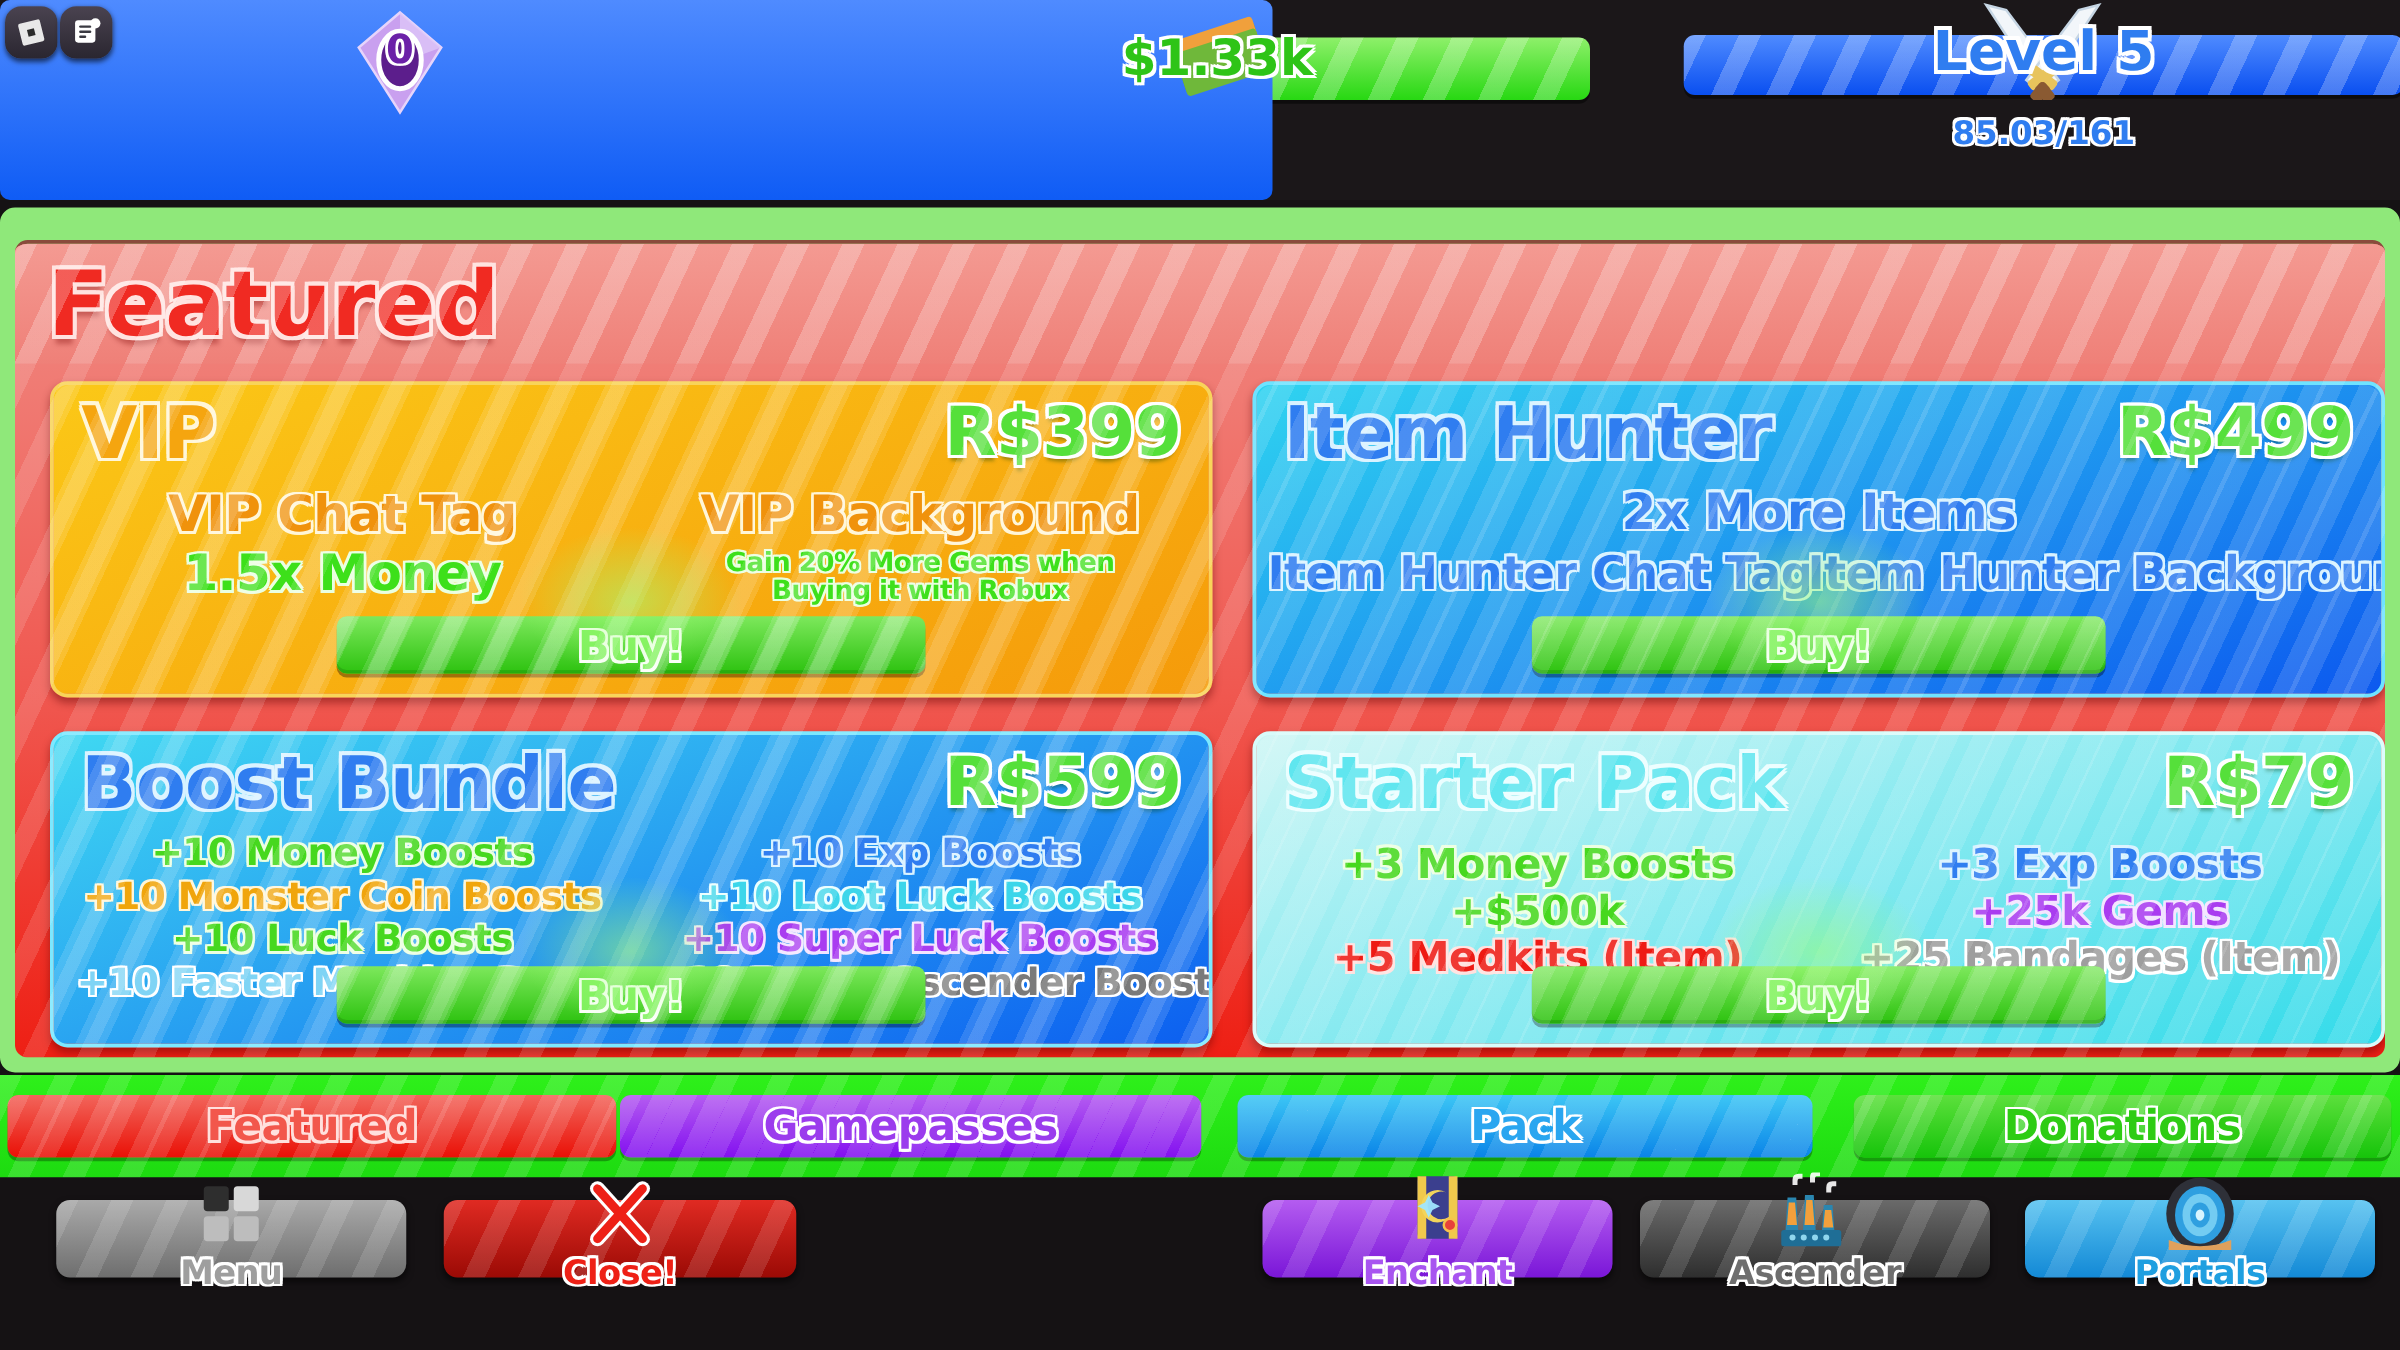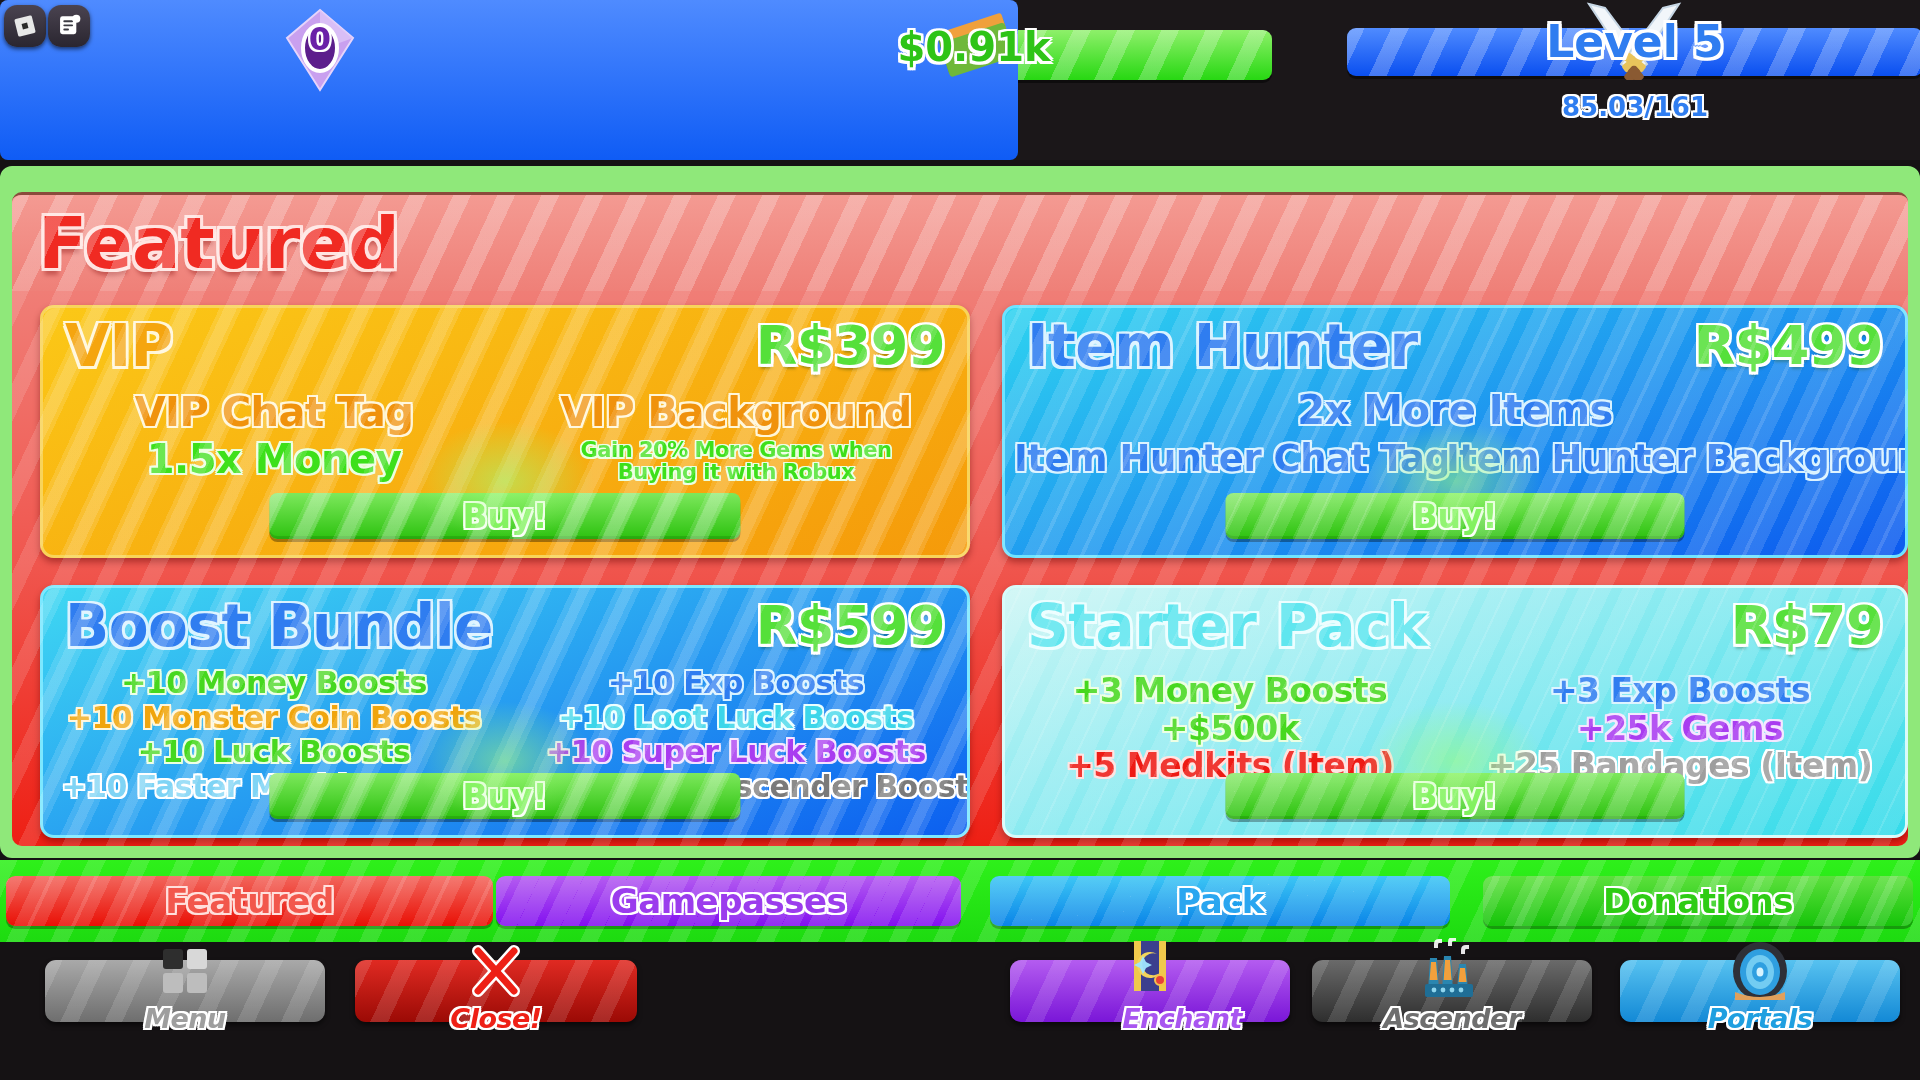--- a/index.html
+++ b/index.html
@@ -175,21 +175,21 @@
   #tab-items     { left:990px;  width:460px; background:linear-gradient(#3cc6f5,#0a84e8); }
   #tab-donations { left:1483px; width:430px; background:linear-gradient(#5ce03c,#16c40a); }
 
   #tab-featured  span{ color:#f2574c; text-shadow:-2px -2px 0 #ffe0dd,2px -2px 0 #ffe0dd,-2px 2px 0 #ffe0dd,2px 2px 0 #ffe0dd,0 -2px 0 #ffe0dd,0 2px 0 #ffe0dd,-2px 0 0 #ffe0dd,2px 0 0 #ffe0dd; }
   #tab-gamepasses span{ color:#9b3ced; text-shadow:-2px -2px 0 #fff,2px -2px 0 #fff,-2px 2px 0 #fff,2px 2px 0 #fff,0 -2px 0 #fff,0 2px 0 #fff,-2px 0 0 #fff,2px 0 0 #fff; }
   #tab-items     span{ color:#2aa6f0; text-shadow:-2px -2px 0 #fff,2px -2px 0 #fff,-2px 2px 0 #fff,2px 2px 0 #fff,0 -2px 0 #fff,0 2px 0 #fff,-2px 0 0 #fff,2px 0 0 #fff; }
   #tab-donations span{ color:#2ecc14; text-shadow:-2px -2px 0 #fff,2px -2px 0 #fff,-2px 2px 0 #fff,2px 2px 0 #fff,0 -2px 0 #fff,0 2px 0 #fff,-2px 0 0 #fff,2px 0 0 #fff; }
 
   
   #bottombar{ position:absolute; left:0; top:942px; width:1920px; height:106px;
-              background:#151214;font-style:italic; }
+              background:#151214; }
   .hotbar-btn{
     position:absolute; top:18px; height:62px; border-radius:11px;
     box-shadow:0 3px 5px rgba(0,0,0,.55);
     overflow:visible;
   }
   .hotbar-btn .bg{ position:absolute; inset:0; border-radius:11px; overflow:hidden; }
   .hotbar-btn .lbl{
     position:absolute; left:50%; transform:translateX(-50%);
     bottom:-12px; z-index:5;
     font-size:27px; font-weight:bold; white-space:nowrap;
@@ -201,21 +201,21 @@
   #btn-menu     { left:45px;   width:280px; background:linear-gradient(#a9a9a9,#6e6e6e); }
   #btn-close    { left:355px;  width:282px; background:linear-gradient(#e02a22,#9b0a05); }
   #btn-inventory{ left:678px;  width:280px; background:linear-gradient(#ef4b42,#b51610); }
   #btn-enchant  { left:1010px; width:280px; background:linear-gradient(#b45cf0,#7a16d8); }
   #btn-ascender { left:1312px; width:280px; background:linear-gradient(#6a6a6a,#2e2e2e); }
   #btn-portals  { left:1620px; width:280px; background:linear-gradient(#57c2f0,#1389d6); }
 
   #btn-menu     .lbl{ color:#9e9e9e; text-shadow:-2px -2px 0 #fff,2px -2px 0 #fff,-2px 2px 0 #fff,2px 2px 0 #fff,0 -2px 0 #fff,0 2px 0 #fff,-2px 0 0 #fff,2px 0 0 #fff; }
   #btn-close    .lbl{ color:#ee2016; text-shadow:-2px -2px 0 #fff,2px -2px 0 #fff,-2px 2px 0 #fff,2px 2px 0 #fff,0 -2px 0 #fff,0 2px 0 #fff,-2px 0 0 #fff,2px 0 0 #fff; }
   #btn-inventory.lbl,#btn-inventory .lbl{ color:#ee2016; text-shadow:-2px -2px 0 #fff,2px -2px 0 #fff,-2px 2px 0 #fff,2px 2px 0 #fff,0 -2px 0 #fff,0 2px 0 #fff,-2px 0 0 #fff,2px 0 0 #fff; }
-  #btn-enchant  .lbl{ color:#a855f0; text-shadow:-2px -2px 0 #fff,2px -2px 0 #fff,-2px 2px 0 #fff,2px 2px 0 #fff,0 -2px 0 #fff,0 2px 0 #fff,-2px 0 0 #fff,2px 0 0 #fff;margin-left:32px; }
+  #btn-enchant  .lbl{ color:#a855f0; text-shadow:-2px -2px 0 #fff,2px -2px 0 #fff,-2px 2px 0 #fff,2px 2px 0 #fff,0 -2px 0 #fff,0 2px 0 #fff,-2px 0 0 #fff,2px 0 0 #fff; }
   #btn-ascender .lbl{ color:#6e6e6e; text-shadow:-2px -2px 0 #fff,2px -2px 0 #fff,-2px 2px 0 #fff,2px 2px 0 #fff,0 -2px 0 #fff,0 2px 0 #fff,-2px 0 0 #fff,2px 0 0 #fff; }
   #btn-portals  .lbl{ color:#1f9fe0; text-shadow:-2px -2px 0 #fff,2px -2px 0 #fff,-2px 2px 0 #fff,2px 2px 0 #fff,0 -2px 0 #fff,0 2px 0 #fff,-2px 0 0 #fff,2px 0 0 #fff; }
 </style>
 </head>
 <body>
 
 <div id="root">
 
   <div id="topbar">
 
@@ -257,21 +257,21 @@
     <div id="money-icon">
       <svg width="96" height="72" viewBox="0 0 96 72">
         <g transform="rotate(-18 48 36)">
           <rect x="14" y="16" width="68" height="40" rx="3" fill="#5e9e2e"></rect>
           <rect x="20" y="12" width="62" height="40" rx="3" fill="#f0a03c"></rect>
           <rect x="14" y="22" width="68" height="36" rx="3" fill="#6fb83a"></rect>
         </g>
       </svg>
     </div>
     <div class="hud-val" style="left:676px; top:24px; width:596px; text-align:center; font-size:40px;
-         color:#2ec417; text-shadow:-2.5px -2.5px 0 #fff,2.5px -2.5px 0 #fff,-2.5px 2.5px 0 #fff,2.5px 2.5px 0 #fff,0 -2.5px 0 #fff,0 2.5px 0 #fff,-2.5px 0 0 #fff,2.5px 0 0 #fff;">$0.91k</div>
+         color:#2ec417; text-shadow:-2.5px -2.5px 0 #fff,2.5px -2.5px 0 #fff,-2.5px 2.5px 0 #fff,2.5px 2.5px 0 #fff,0 -2.5px 0 #fff,0 2.5px 0 #fff,-2.5px 0 0 #fff,2.5px 0 0 #fff;">$1.33k</div>
 
     <div class="hudbar stripes" id="level-bar">
       <div class="hudinner stripes"></div>
     </div>
     <div id="level-swords">
       <svg width="118" height="78" viewBox="0 0 118 78">
         <g>
           <path d="M14 2 L30 6 L72 62 L60 72 Z" fill="#f2f6fa" stroke="#c6d6e4" stroke-width="2"></path>
           <path d="M104 2 L88 6 L46 62 L58 72 Z" fill="#f2f6fa" stroke="#c6d6e4" stroke-width="2"></path>
           <rect x="48" y="56" width="24" height="9" rx="3" transform="rotate(38 60 60)" fill="#e8c45c"></rect>

